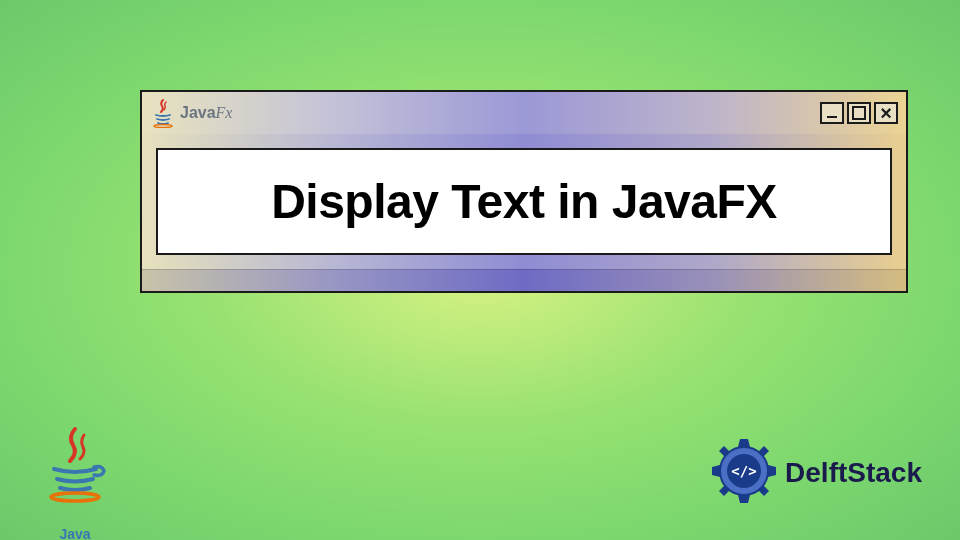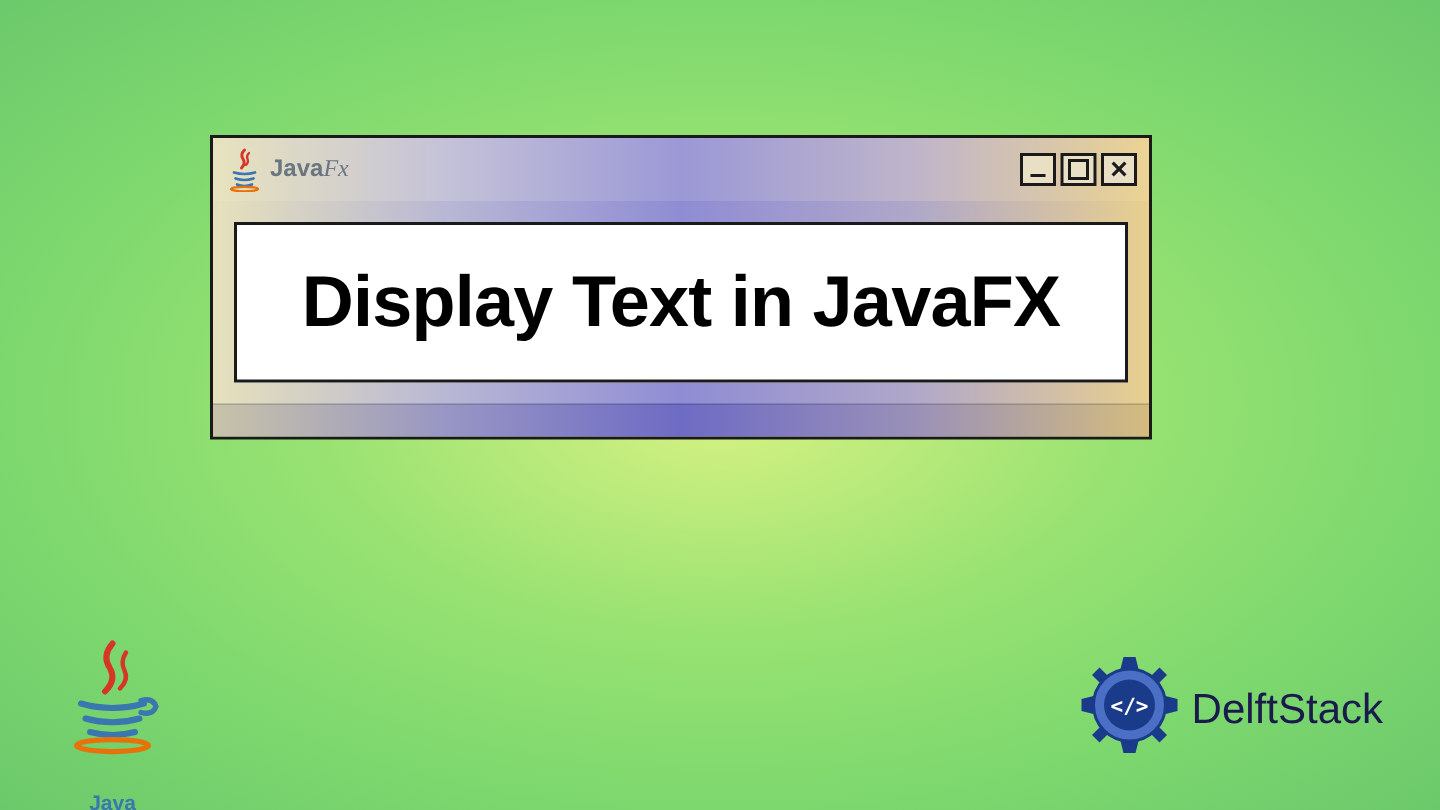--- a/index.html
+++ b/index.html
@@ -14,21 +14,21 @@
       background: radial-gradient(ellipse at center, #d8f283 0%, #98e272 40%, #7dd86e 70%, #6cc96b 100%);
       font-family: Arial, Helvetica, sans-serif;
       position: relative;
       overflow: hidden;
     }
     
     .window {
       position: absolute;
       left: 140px;
       top: 90px;
-      width: 628px;
+      width: 768px;
       border: 2px solid #1a1a1a;
       background: linear-gradient(90deg, #e6e1bc 0%, #b8b7d4 25%, #8f8cd4 50%, #b0a8c9 75%, #e8cf8f 100%);
     }
     
     .titlebar {
       height: 42px;
       display: flex;
       align-items: center;
       justify-content: space-between;
       padding: 0 8px;
@@ -138,21 +138,21 @@
       position: absolute;
       right: 38px;
       bottom: 30px;
       display: flex;
       align-items: center;
       gap: 6px;
     }
     
     .delftstack-text {
       font-size: 28px;
-      font-weight: 400;
+      font-weight: 700;
       color: #1a1a4d;
     }
     
     .java-text {
       font-size: 14px;
       font-weight: bold;
       color: #3a76b0;
       text-align: center;
       margin-top: 2px;
     }

